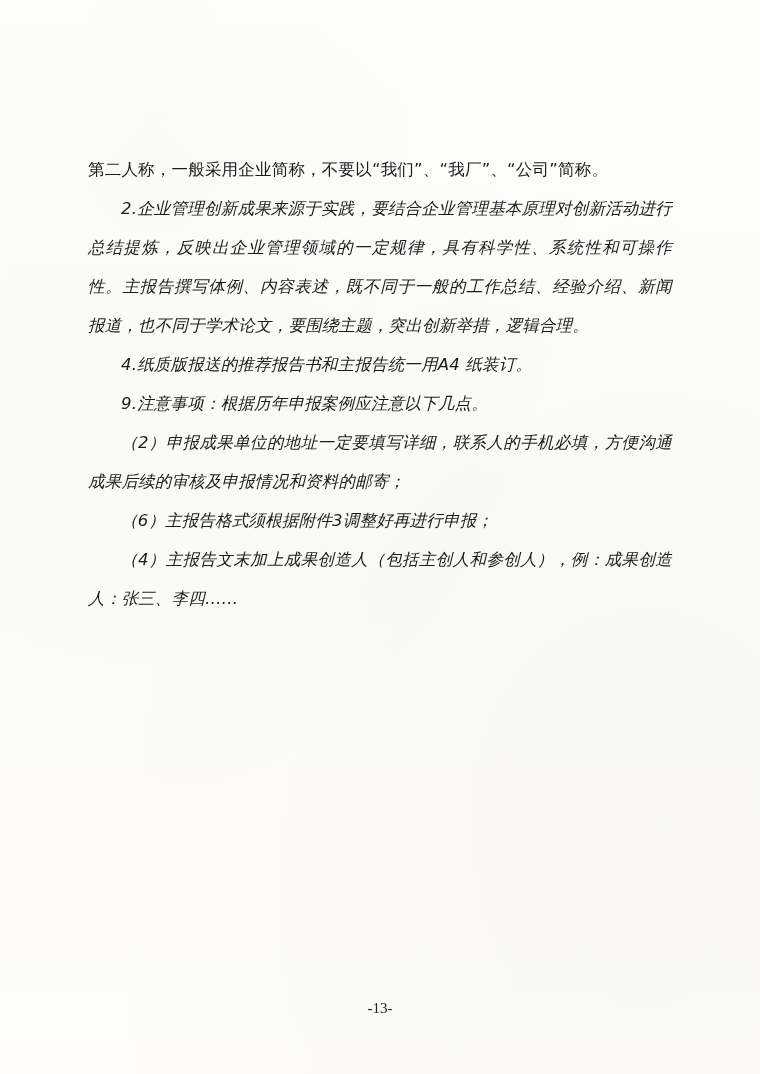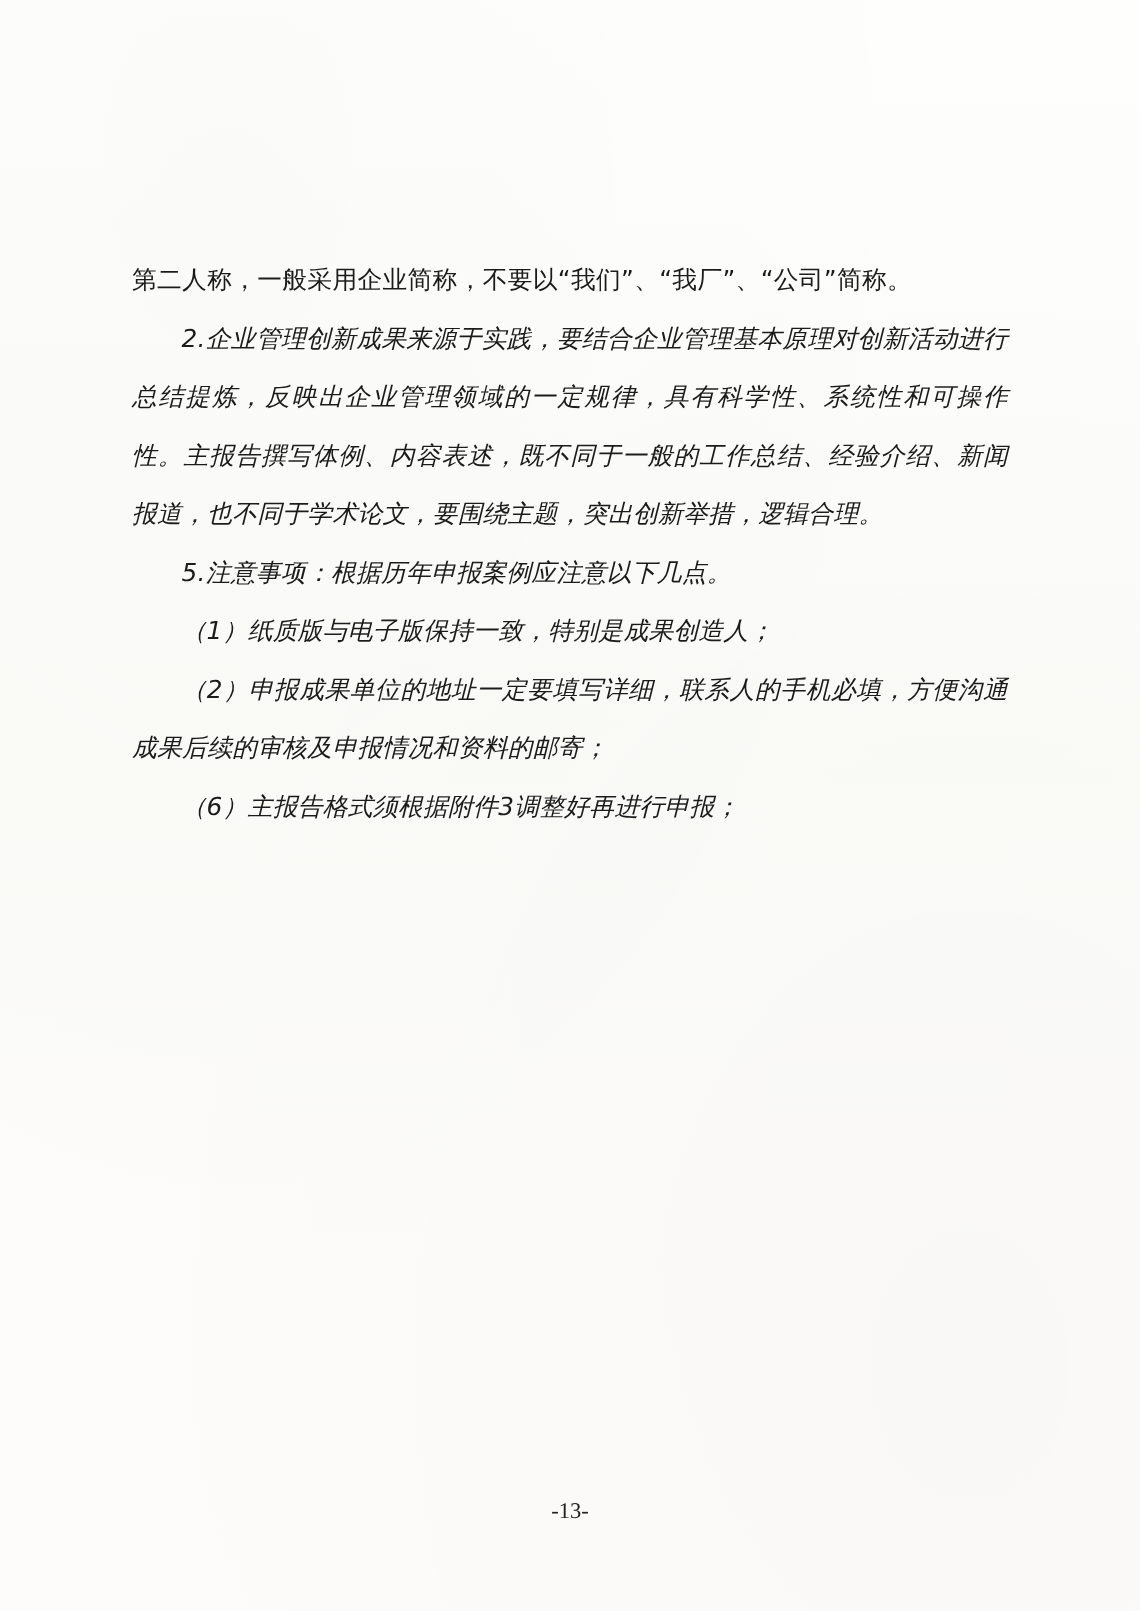--- a/index.html
+++ b/index.html
@@ -25,21 +25,21 @@
     inset: 0;
     background:
       radial-gradient(ellipse at 20% 10%, rgba(0,0,0,0.012), rgba(0,0,0,0) 60%),
       radial-gradient(ellipse at 85% 85%, rgba(0,0,0,0.015), rgba(0,0,0,0) 65%),
       linear-gradient(180deg, #fefefd 0%, #fbfbf8 45%, #fdfcfa 100%);
     pointer-events: none;
   }
   .content {
     position: absolute;
     left: 88px;
-    top: 167px;
+    top: 150px;
     width: 584px;
   }
   .para {
     font-size: 16.5px;
     line-height: 39px;
     color: #1b1b1b;
     text-align: justify;
     text-justify: inter-ideograph;
     letter-spacing: 0.2px;
     margin: 0 0 0 0;
@@ -60,19 +60,20 @@
     font-family: "Liberation Serif", serif;
   }
 </style>
 </head>
 <body>
 
 <div class="page">
   <div class="content">
     <p class="para">第二人称，一般采用企业简称，不要以“我们”、“我厂”、“公司”简称。</p>
     <p class="para indent">2.企业管理创新成果来源于实践，要结合企业管理基本原理对创新活动进行总结提炼，反映出企业管理领域的一定规律，具有科学性、系统性和可操作性。主报告撰写体例、内容表述，既不同于一般的工作总结、经验介绍、新闻报道，也不同于学术论文，要围绕主题，突出创新举措，逻辑合理。</p>
-    <p class="para indent">5.注意事项：根据历年申报案例应注意以下几点。</p>
-    <p class="para indent">（1）纸质版与电子版保持一致，特别是成果创造人；</p>
+    <p class="para indent">4.纸质版报送的推荐报告书和主报告统一用A4 纸装订。</p>
+    <p class="para indent">9.注意事项：根据历年申报案例应注意以下几点。</p>
     <p class="para indent">（2）申报成果单位的地址一定要填写详细，联系人的手机必填，方便沟通成果后续的审核及申报情况和资料的邮寄；</p>
     <p class="para indent">（6）主报告格式须根据附件3调整好再进行申报；</p>
+    <p class="para indent">（4）主报告文末加上成果创造人（包括主创人和参创人），例：成果创造人：张三、李四……</p>
   </div>
   <div class="page-number">-13-</div>
 </div>
 
 </body></html>

